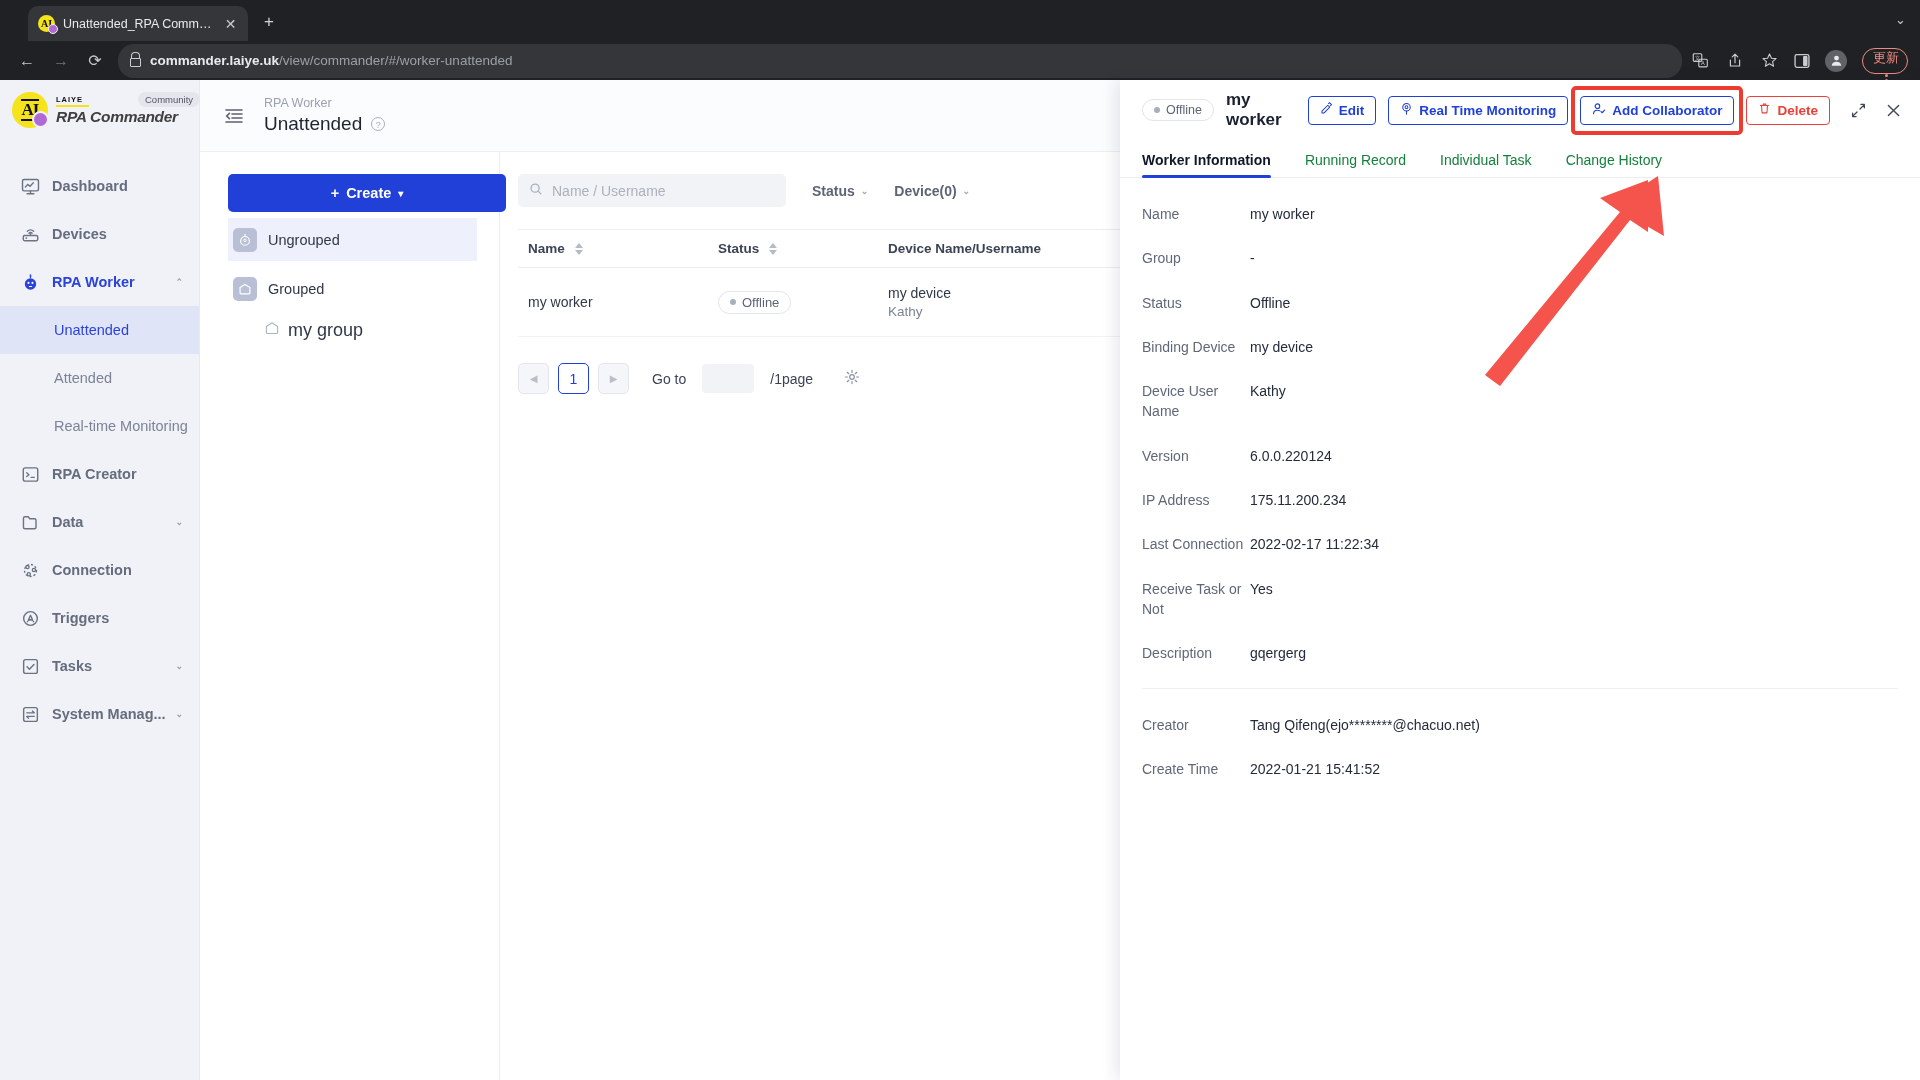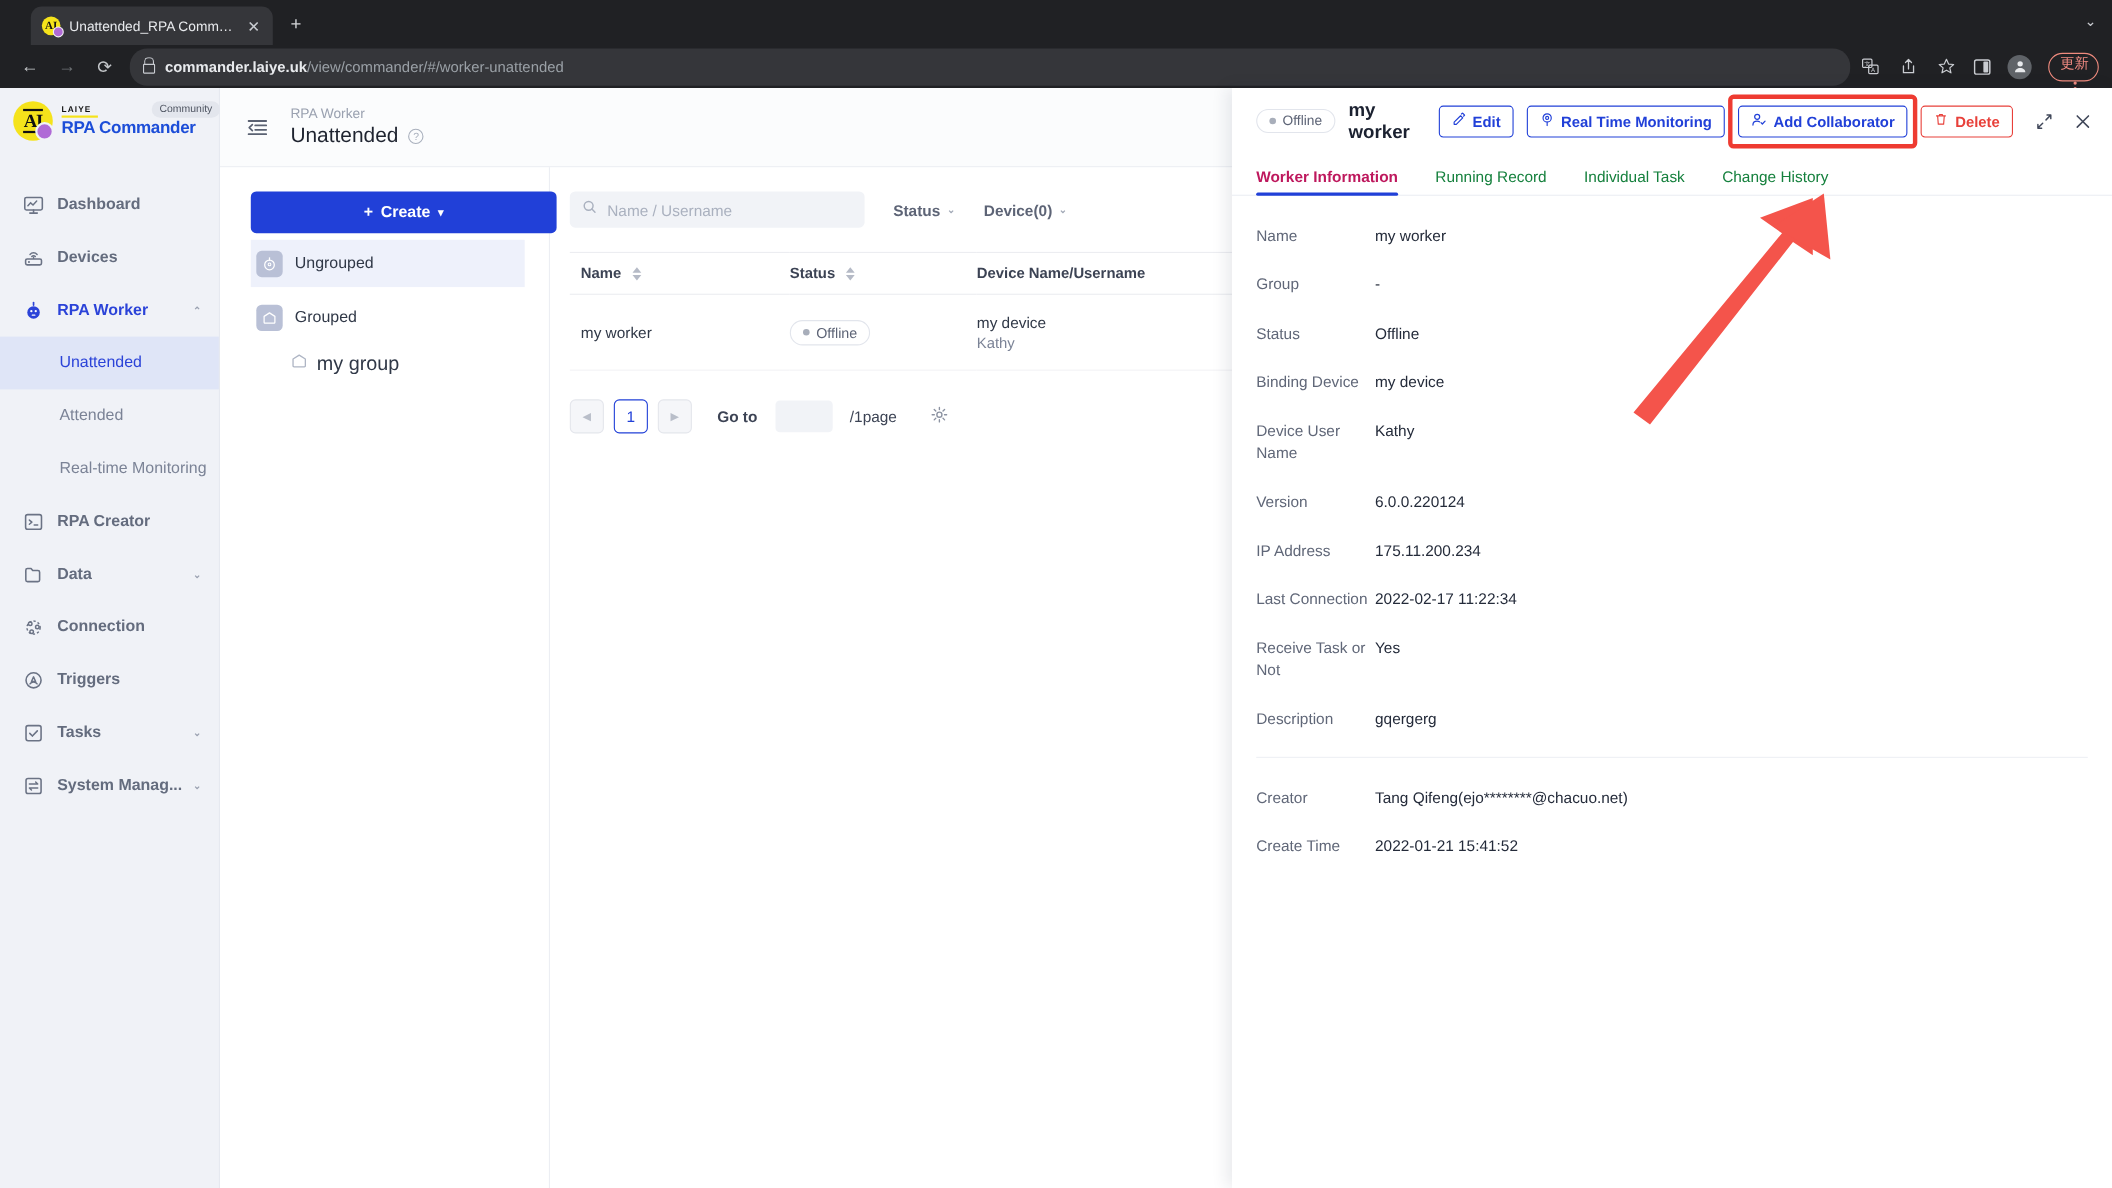--- a/index.html
+++ b/index.html
@@ -74,21 +74,21 @@
   .brand-logo { width:36px;height:36px;border-radius:50%;background:#f5e31b; position:relative;
                 display:flex;align-items:center;justify-content:center;flex:0 0 auto;}
   .brand-logo span{ font-family:"Liberation Serif",serif; font-weight:bold; font-size:17px;
                     color:#111; letter-spacing:-1px; border-top:2px solid #111;
                     border-bottom:2px solid #111; line-height:1.05; padding:0 1px;}
   .brand-logo:after{content:"";position:absolute;right:-1px;bottom:0px;width:13px;height:13px;
       border-radius:50%;background:#b06ad6;border:2px solid #f0f2f7;}
   .brand-txt { display:flex; flex-direction:column; line-height:1;}
   .brand-sub { font-size:7.5px; font-weight:bold; letter-spacing:1px; color:#111;
                border-bottom:2px solid #f5e31b; width:33px; padding-bottom:1px; margin-bottom:2px;}
-  .brand-name { font-size:15.5px; font-weight:bold; color:#1d4ed8; letter-spacing:-0.3px;}
+  .brand-name { font-size:15.5px; font-weight:bold; color:#404040; letter-spacing:-0.3px;font-style:italic;}
   .brand-badge { position:absolute; left:138px; top:12px; background:#e3e6ed; color:#4f5562;
                  font-size:9.5px; border-radius:9px; padding:2px 7px; }
 
   .navlist { margin-top:22px; }
   .navitem { height:48px; display:flex; align-items:center; padding:0 0 0 20px; gap:12px;
              color:#646c7e; font-size:14.5px; font-weight:bold; cursor:pointer; position:relative;}
   .navitem .chev { position:absolute; right:16px; color:#9aa1b0; font-size:9px; }
   .navitem.active { color:#2b43d8; }
   .navitem .ic { width:20px;height:20px;flex:0 0 auto;display:flex;align-items:center;justify-content:center;}
   .subitem { height:48px; display:flex; align-items:center; padding-left:54px;
@@ -145,21 +145,21 @@
           padding:3px 11px; font-size:13px; color:#5d6476;}
   .dot { width:6px;height:6px;border-radius:50%;background:#a8aeba; }
   .sub2 { color:#7b8396; font-size:13.5px; margin-top:3px;}
 
   .pager { display:flex; align-items:center; gap:9px; margin-top:26px; font-size:14px;
            color:#3c4354;}
   .pbtn { width:31px;height:31px;border:1px solid #e4e6ec;border-radius:5px;background:#f5f6f9;
           display:flex;align-items:center;justify-content:center;color:#b9bec9;font-size:10px;
           cursor:pointer;}
   .pbtn.cur { background:#fff;border:1px solid #2140d8;color:#2140d8;font-size:14px;}
-  .goto { margin-left:14px; color:#3c4354;font-weight:bold; }
+  .goto { margin-left:14px; color:#3c4354; }
   .gotoinput { width:52px;height:29px;background:#f1f3f7;border:none;border-radius:4px;
                margin:0 7px; outline:none;}
   .gear { margin-left:22px; color:#8b92a1; cursor:pointer; }
 
   
   #drawer { position:absolute; right:0; top:0; width:800px; height:1000px; background:#fff;
             box-shadow:-5px 0 14px rgba(30,40,70,.10); }
   .dhead { height:60px; display:flex; align-items:center; padding:0 18px 0 22px; gap:12px; }
   .dstatus { display:inline-flex;align-items:center;gap:6px;border:1px solid #e2e5ec;
              border-radius:13px; padding:3px 11px; font-size:12.5px; color:#5d6476;}
@@ -169,21 +169,21 @@
           font-weight:bold; cursor:pointer; white-space:nowrap;}
   .obtn.danger { border-color:#e8403a; color:#e8403a; }
   .hl-wrap { position:relative; display:inline-flex; }
   .hl-wrap:before { content:""; position:absolute; left:-9px; top:-10px; right:-9px; bottom:-10px;
                     border:4px solid #ee3b31; border-radius:5px; pointer-events:none;}
   .dexp, .dclose { color:#41485a; cursor:pointer; display:flex;align-items:center;justify-content:center;}
 
   .dtabs { height:38px; display:flex; align-items:flex-end; gap:34px; padding:0 22px;
            border-bottom:1px solid #eceef3; }
   .dtab { font-size:14px; color:#15803d; padding-bottom:9px; cursor:pointer; position:relative;}
-  .dtab.active { color:#be185d; font-weight:bold;text-align:center; }
+  .dtab.active { color:#0f172a; font-weight:bold;text-align:center; }
   .dtab.active:after { content:""; position:absolute; left:0; right:0; bottom:-1px; height:3px;
                        background:#2140d8; border-radius:2px;}
 
   .dbody { padding:26px 22px 0 22px; }
   .frow { display:flex; margin-bottom:24px; }
   .flabel { width:108px; flex:0 0 108px; font-size:14px; color:#606778; line-height:1.45; }
   .fval { font-size:14px; color:#242b3a; line-height:1.45; }
   .divider { height:1px; background:#eef0f4; margin:8px 0 26px 0; }
 
   

